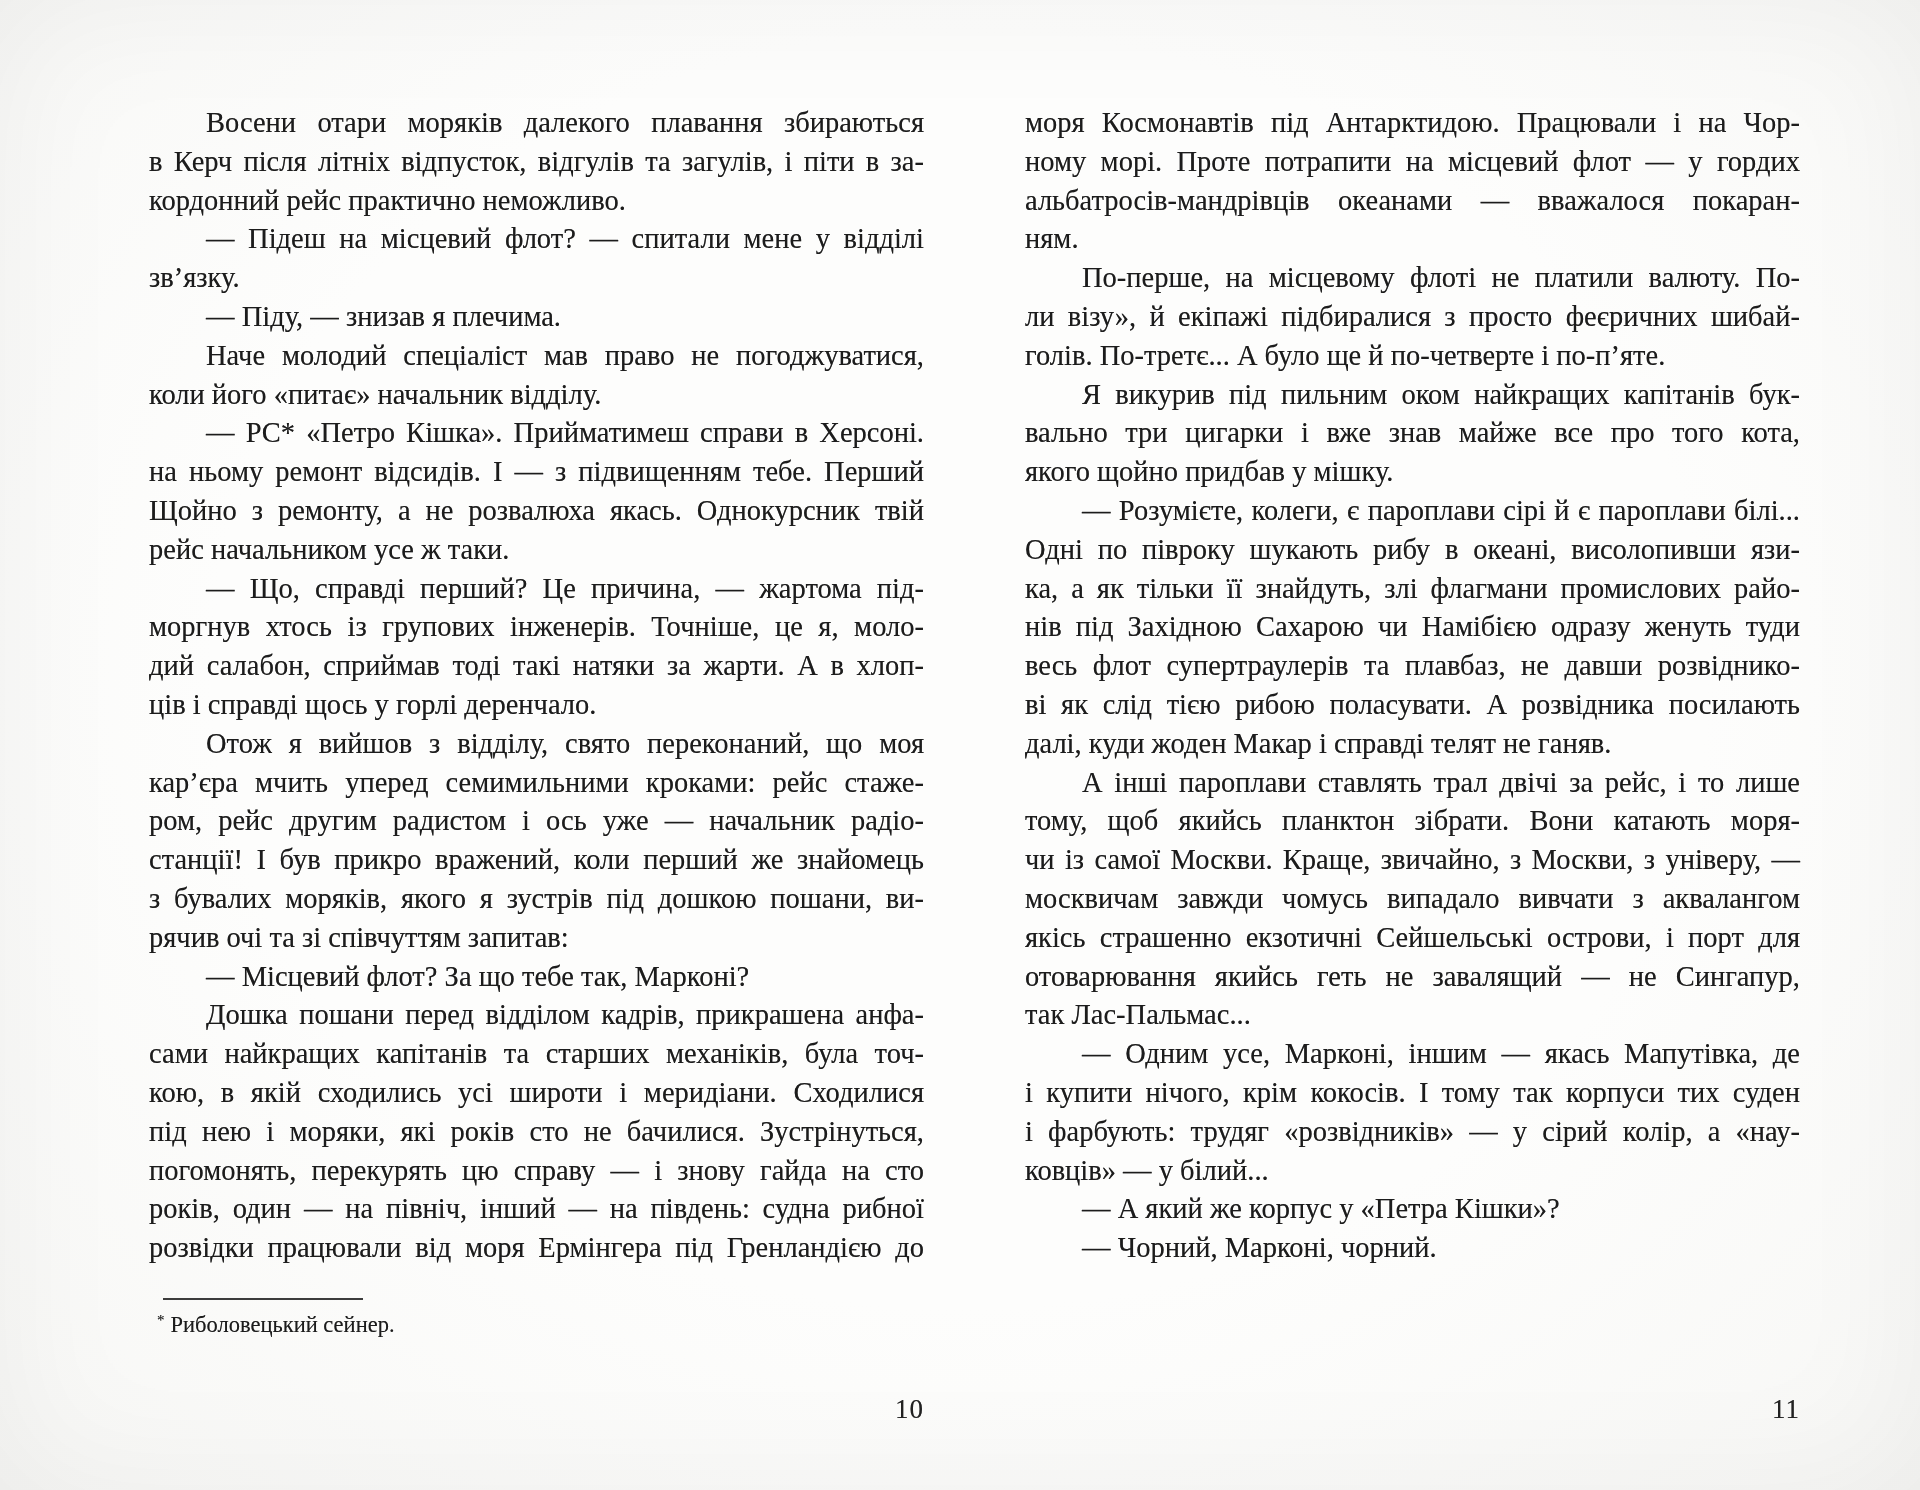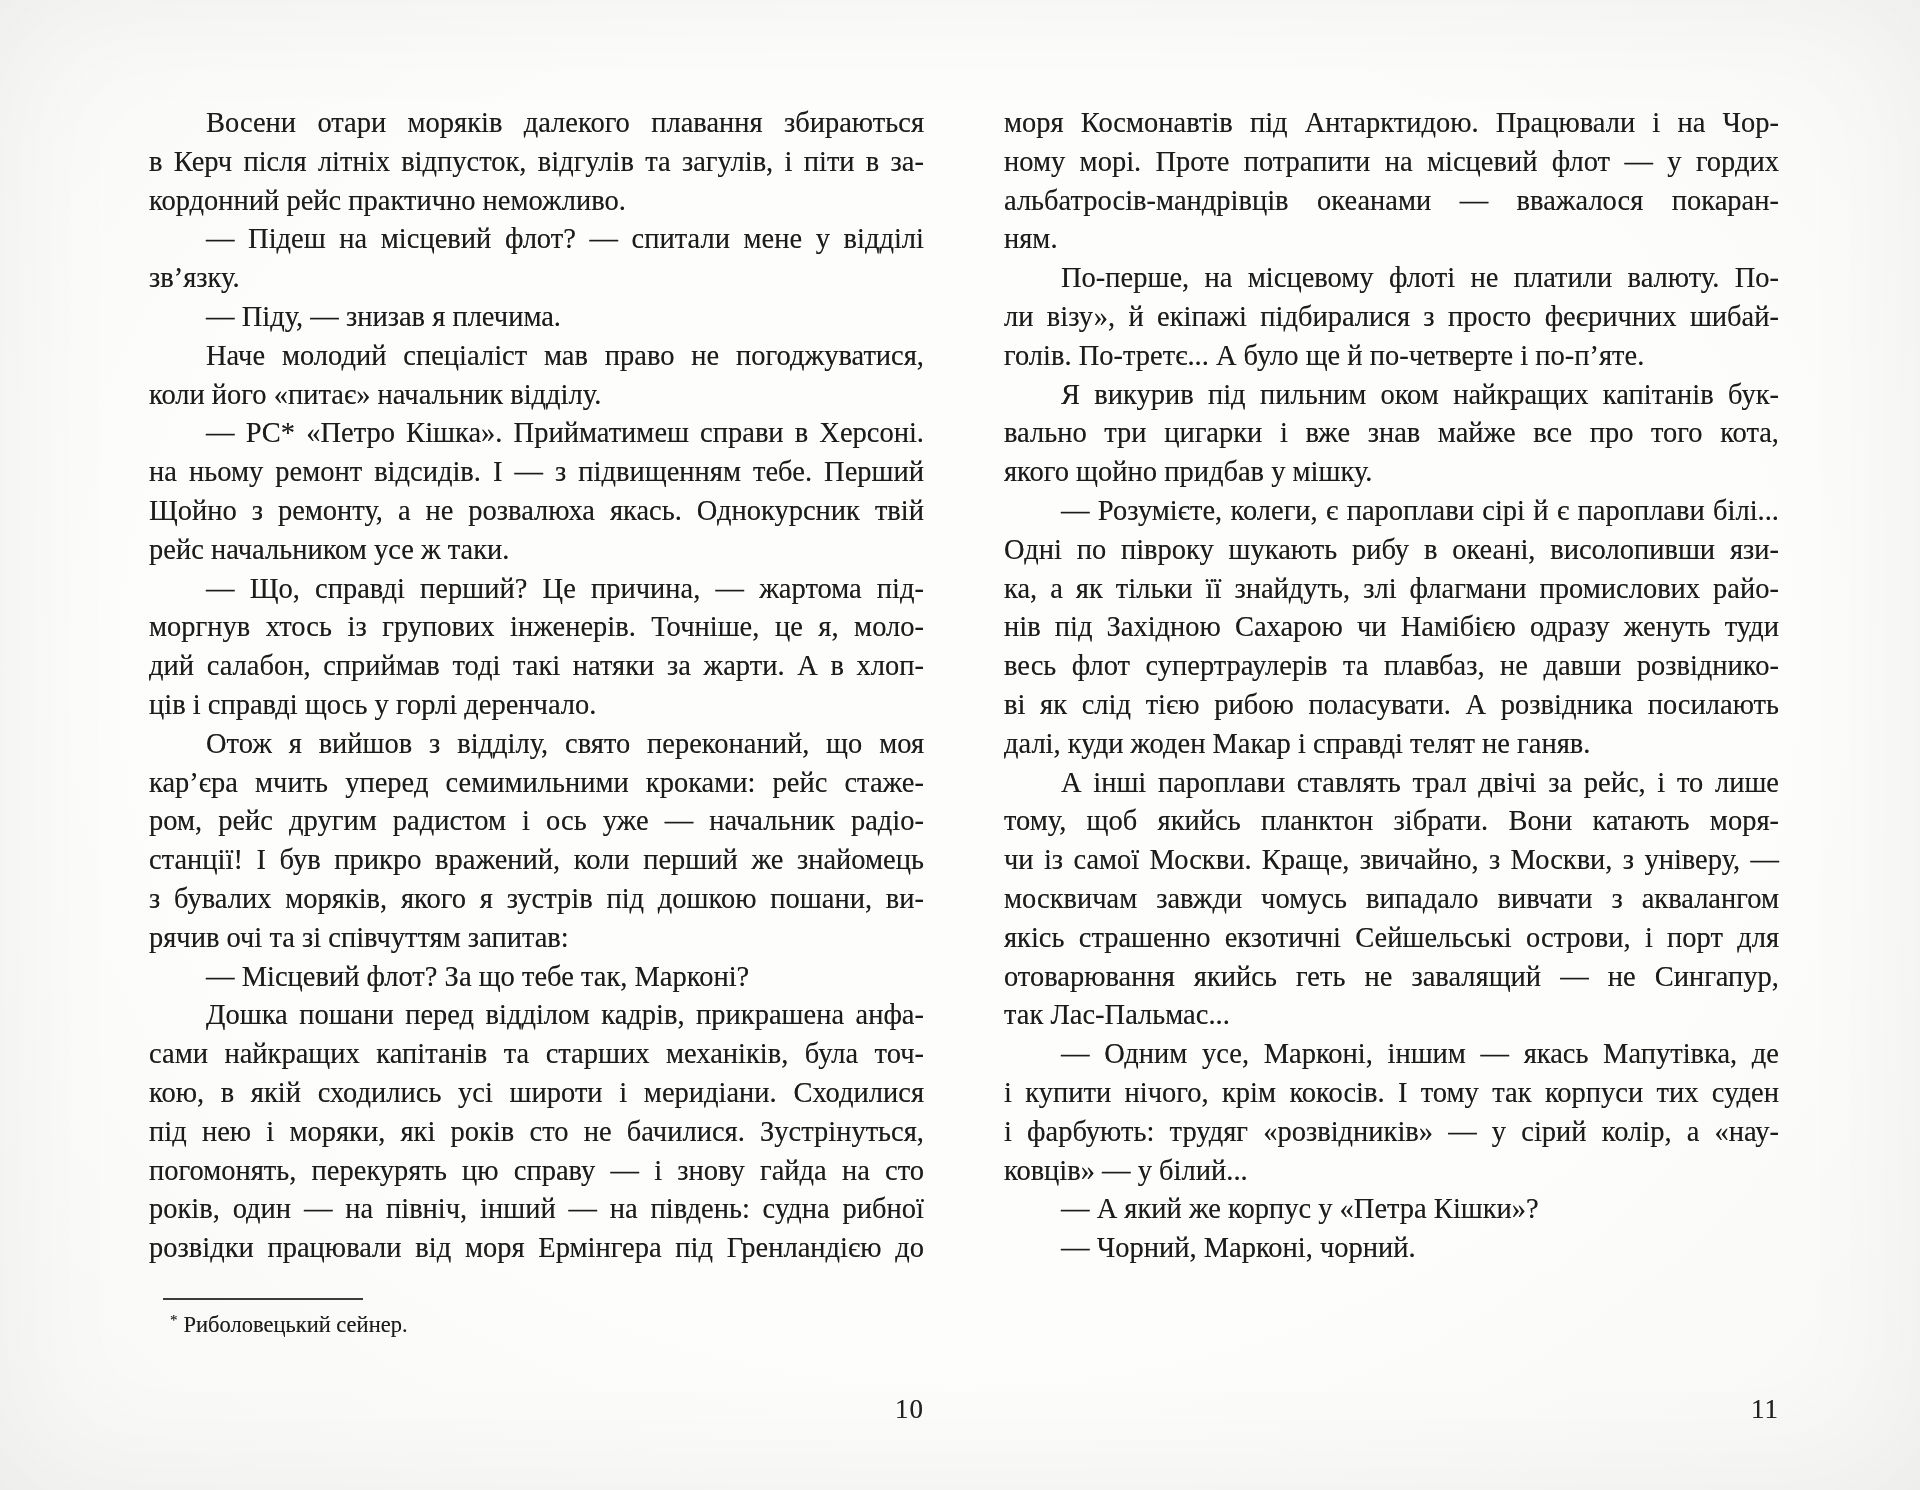--- a/index.html
+++ b/index.html
@@ -22,21 +22,21 @@
     background: radial-gradient(ellipse at 50% 45%, #fdfdfc 55%, #f7f7f5 100%);
     box-shadow: inset 0 0 140px rgba(0,0,0,0.05);
   }
   .page-col {
     position: absolute;
     top: 0;
     width: 775px;
     height: 100%;
   }
   .page-col.left  { left: 108px; margin-left: 41px; }
-  .page-col.right { left: 1004px; }
+  .page-col.right { left: 1025px; }
 
   .text-col {
     position: absolute;
     top: 104px;
     left: 0;
     right: 0;
     font-size: 28.5px;
     line-height: 38.8px;
     text-shadow: 0 0 0.6px rgba(25,25,25,0.55);
   }
@@ -55,21 +55,21 @@
     position: absolute;
     top: 1298px;
     left: 14px;
     width: 200px;
     height: 2px;
     background: #3c3c3c;
   }
   .footnote {
     position: absolute;
     top: 1306px;
-    left: 21px;
+    left: 8px;
     font-size: 22.5px;
     line-height: 28px;
     text-shadow: 0 0 0.5px rgba(25,25,25,0.5);
     text-align: right;
   }
   .fn-marker {
     font-size: 15px;
     vertical-align: 7px;
     margin-right: 6px;
   }

